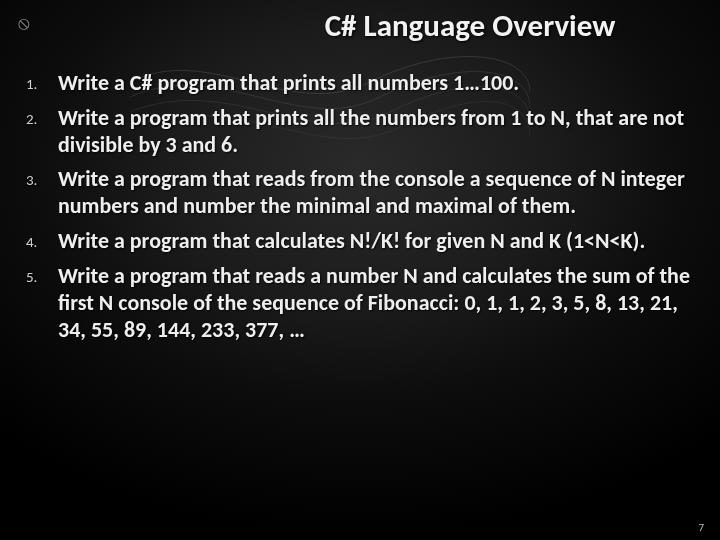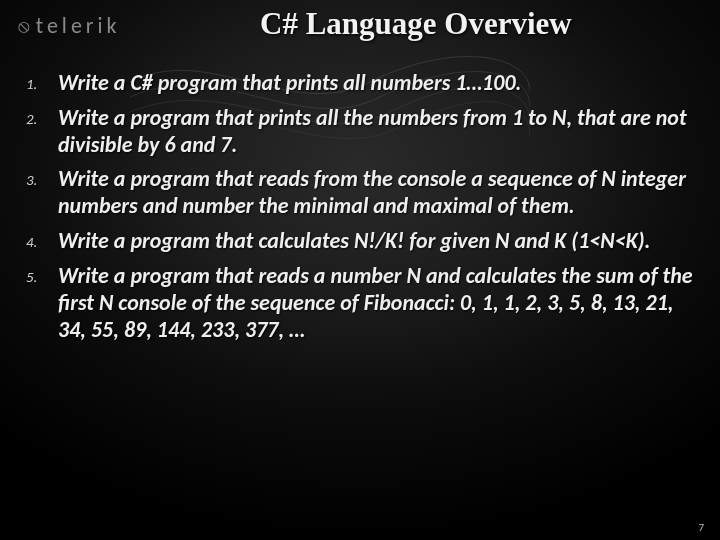--- a/index.html
+++ b/index.html
@@ -41,26 +41,25 @@
     display: inline-block;
     margin-right: 6px;
     font-size: 18px;
     letter-spacing: 0;
   }
   .title {
     position: absolute;
     top: 6px;
     right: 40px;
     left: 260px;
-    text-align: left;
+    text-align: center;
     font-size: 31px;
     font-weight: 700;
     color: #f2f2f2;
     text-shadow: 1px 1px 3px #000;
-    font-family: Liberation Serif, serif;
   }
   .content {
     position: absolute;
     top: 70px;
     left: 18px;
     right: 24px;
     bottom: 30px;
   }
   ol.items {
     list-style: none;
@@ -71,21 +70,20 @@
   ol.items > li {
     counter-increment: li;
     position: relative;
     padding-left: 40px;
     font-size: 22px;
     line-height: 1.22;
     font-weight: 700;
     color: #eeeeee;
     text-shadow: 1px 1px 2px rgba(0,0,0,0.8);
     margin-bottom: 8px;
-    font-style: italic;
   }
   ol.items > li.gap { margin-top: 2px; }
   ol.items > li::before {
     content: counter(li) ".";
     position: absolute;
     left: 8px;
     top: 5px;
     font-size: 15px;
     color: #cfcfcf;
     font-weight: 400;
@@ -106,29 +104,28 @@
 
   <svg class="wave" viewBox="0 0 400 140" preserveAspectRatio="none">
     <path d="M0 40 C 80 0, 160 80, 240 40 S 400 10, 400 50" stroke="#888" stroke-width="1" fill="none"></path>
     <path d="M0 55 C 90 15, 170 95, 250 55 S 400 25, 400 65" stroke="#777" stroke-width="1" fill="none"></path>
     <path d="M0 70 C 100 30, 180 110, 260 70 S 400 40, 400 80" stroke="#666" stroke-width="1" fill="none"></path>
     <path d="M0 85 C 110 45, 190 125, 270 85 S 400 55, 400 95" stroke="#555" stroke-width="1" fill="none"></path>
   </svg>
 
   <div class="logo">
     <span class="logo-mark">⦸</span>
-    <span>telerik</span>
   </div>
 
   <div class="title">C# Language Overview</div>
 
   <div class="content">
     <ol class="items">
       <li>Write a C# program that prints all numbers 1…100.</li>
-      <li>Write a program that prints all the numbers from 1 to N, that are not divisible by 6 and 7.</li>
+      <li>Write a program that prints all the numbers from 1 to N, that are not divisible by 3 and 6.</li>
       <li>Write a program that reads from the console a sequence of N integer numbers and number the minimal and maximal of them.</li>
       <li class="gap">Write a program that calculates N!/K! for given N and K (1&lt;N&lt;K).</li>
       <li class="gap">Write a program that reads a number N and calculates the sum of the first N console of the sequence of Fibonacci: 0, 1, 1, 2, 3, 5, 8, 13, 21, 34, 55, 89, 144, 233, 377, …</li>
     </ol>
   </div>
 
   <div class="pagenum">7</div>
 
 </div>
 

